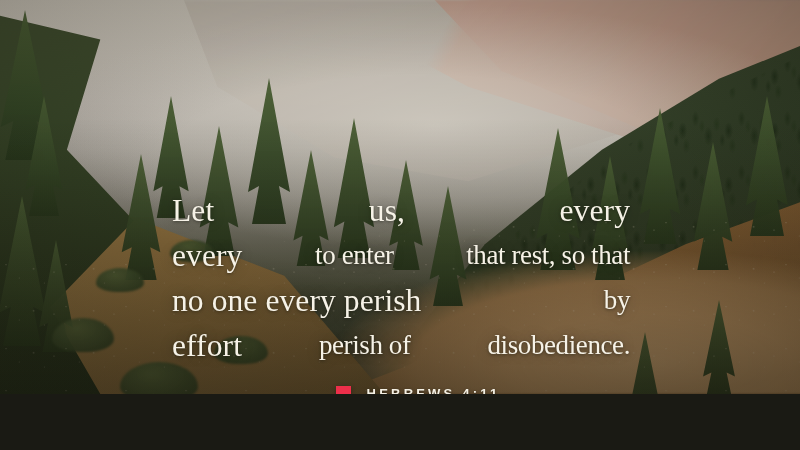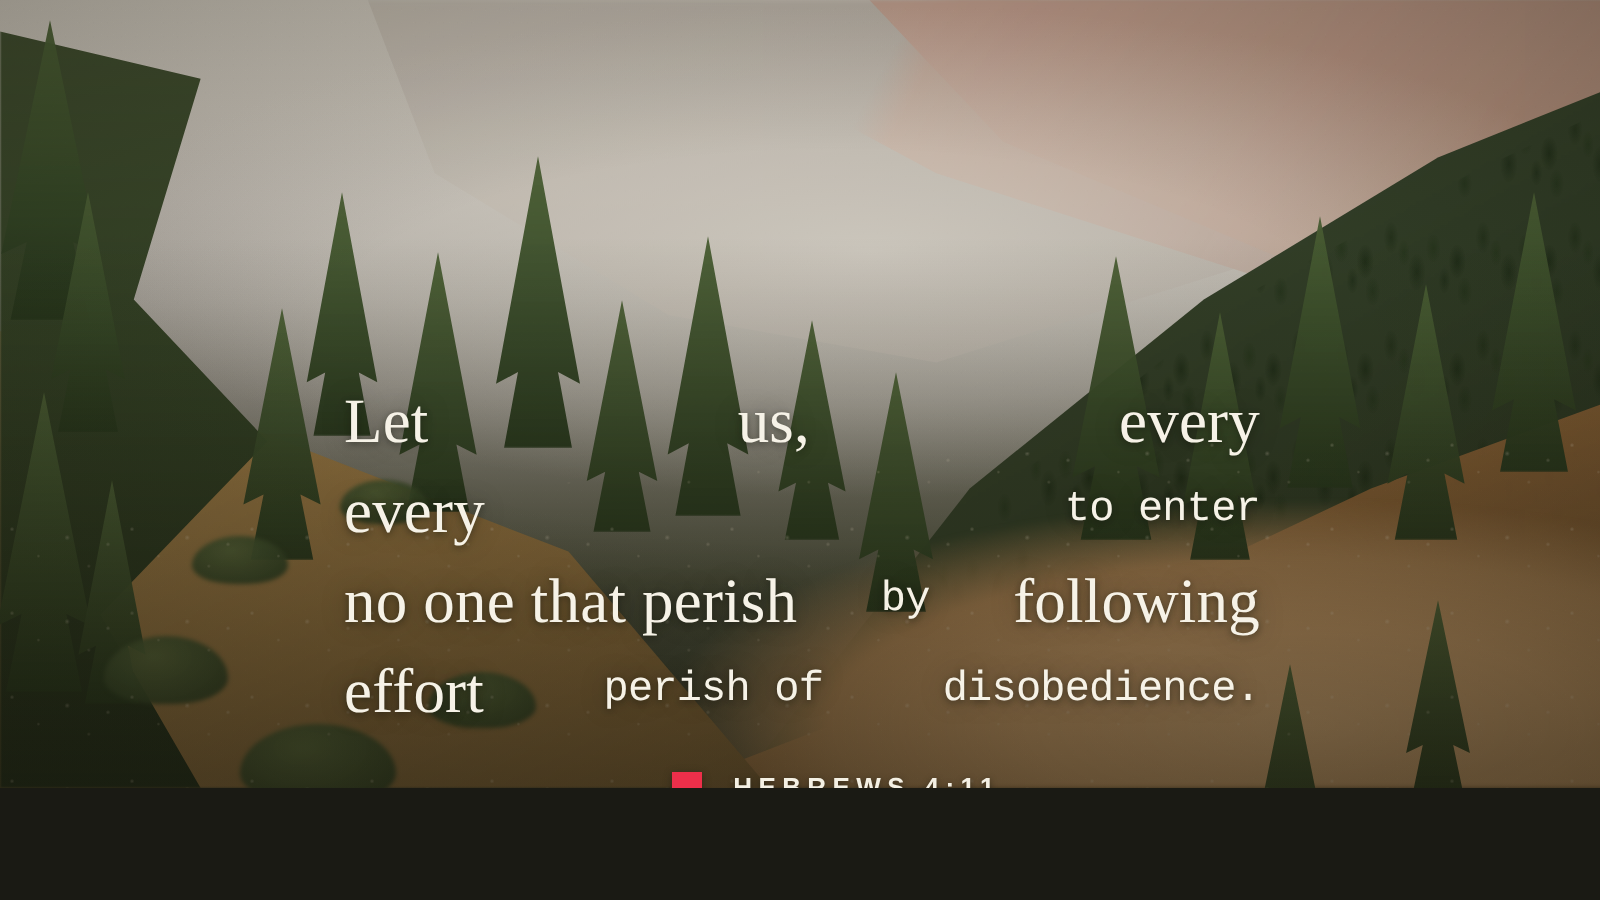--- a/index.html
+++ b/index.html
@@ -191,22 +191,22 @@
     display: flex;
     justify-content: space-between;
     white-space: normal;
   }
   .verse-line.justify > span {
     white-space: pre;
   }
 
   
   .sans {
-    font-family: Liberation Mono, monospace;
-    font-size: 21px;
+    font-family: Liberation Serif, serif;
+    font-size: 27px;
     letter-spacing: -0.4px;
   }
 
   .attribution {
     position: absolute;
     left: 0;
     right: 0;
     top: 386px;
     display: flex;
     justify-content: center;
@@ -284,26 +284,26 @@
 
     <div class="verse-line justify">
       <span>Let</span>
       <span>us,</span>
       <span>every</span>
     </div>
 
     <div class="verse-line justify">
       <span>every</span>
       <span class="sans">to enter</span>
+      <span class="sans">that rest, so that</span>
     </div>
 
     <div class="verse-line justify">
-      <span>no one that perish</span>
+      <span>no one every perish</span>
       <span class="sans">by</span>
-      <span>following</span>
     </div>
 
     <div class="verse-line justify">
       <span>effort</span>
       <span class="sans">perish of</span>
       <span class="sans">disobedience.</span>
     </div>
 
   </div>
 

